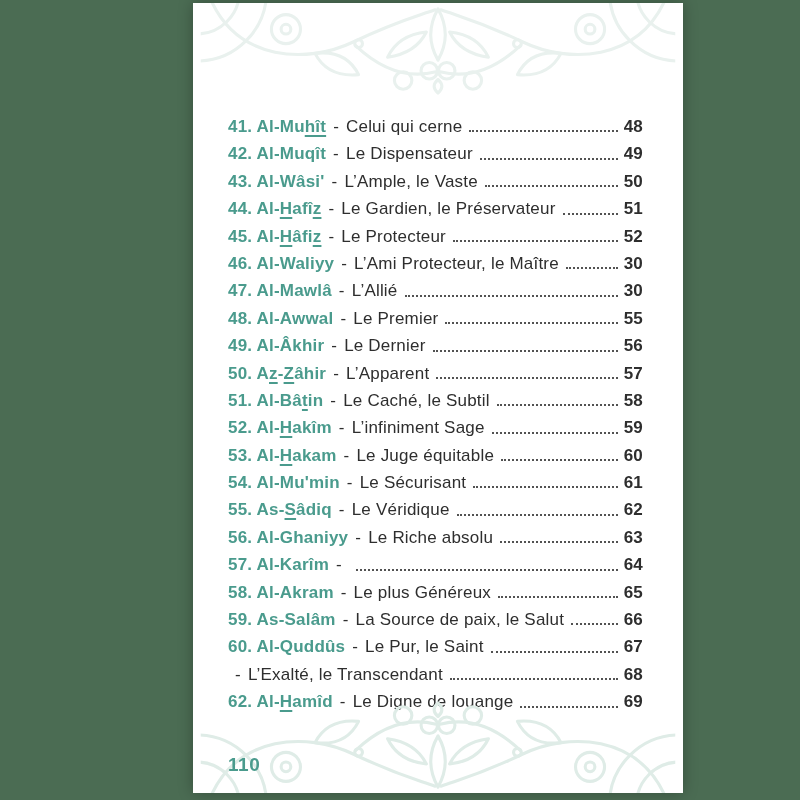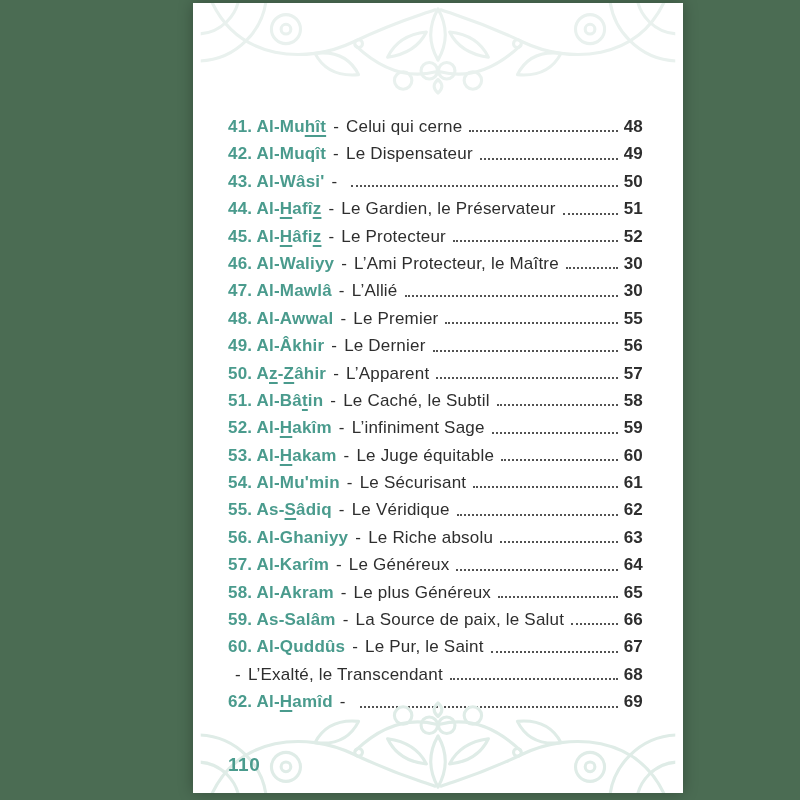--- a/index.html
+++ b/index.html
@@ -82,20 +82,21 @@
       <div class="row">
         <span class="numname">42. <span>Al-Muqît</span></span>
         <span class="sep">-</span>
         <span class="desc">Le Dispensateur</span>
         <span class="leader"></span>
         <span class="pg">49</span>
       </div>
       <div class="row">
         <span class="numname">43. <span>Al-Wâsi'</span></span>
         <span class="sep">-</span>
+        <span class="desc">L’Ample, le Vaste</span>
         <span class="leader"></span>
         <span class="pg">50</span>
       </div>
       <div class="row">
         <span class="numname">44. <span>Al-</span><span class="u">H</span><span>afî</span><span class="u">z</span></span>
         <span class="sep">-</span>
         <span class="desc">Le Gardien, le Préservateur</span>
         <span class="leader"></span>
         <span class="pg">51</span>
       </div>
@@ -179,21 +180,20 @@
       <div class="row">
         <span class="numname">56. <span>Al-Ghaniyy</span></span>
         <span class="sep">-</span>
         <span class="desc">Le Riche absolu</span>
         <span class="leader"></span>
         <span class="pg">63</span>
       </div>
       <div class="row">
         <span class="numname">57. <span>Al-Karîm</span></span>
         <span class="sep">-</span>
-        <span class="desc">Le Généreux</span>
         <span class="leader"></span>
         <span class="pg">64</span>
       </div>
       <div class="row">
         <span class="numname">58. <span>Al-Akram</span></span>
         <span class="sep">-</span>
         <span class="desc">Le plus Généreux</span>
         <span class="leader"></span>
         <span class="pg">65</span>
       </div>
@@ -213,20 +213,21 @@
       </div>
       <div class="row">
         <span class="sep">-</span>
         <span class="desc">L’Exalté, le Transcendant</span>
         <span class="leader"></span>
         <span class="pg">68</span>
       </div>
       <div class="row">
         <span class="numname">62. <span>Al-</span><span class="u">H</span><span>amîd</span></span>
         <span class="sep">-</span>
+        <span class="desc">Le Digne de louange</span>
         <span class="leader"></span>
         <span class="pg">69</span>
       </div>
     </div>
 
   <div class="folio">110</div>
 
   <svg class="ornament bottom" viewBox="0 0 490 95" preserveAspectRatio="xMidYMin meet">
     <use href="#flourish"></use>
   </svg>

